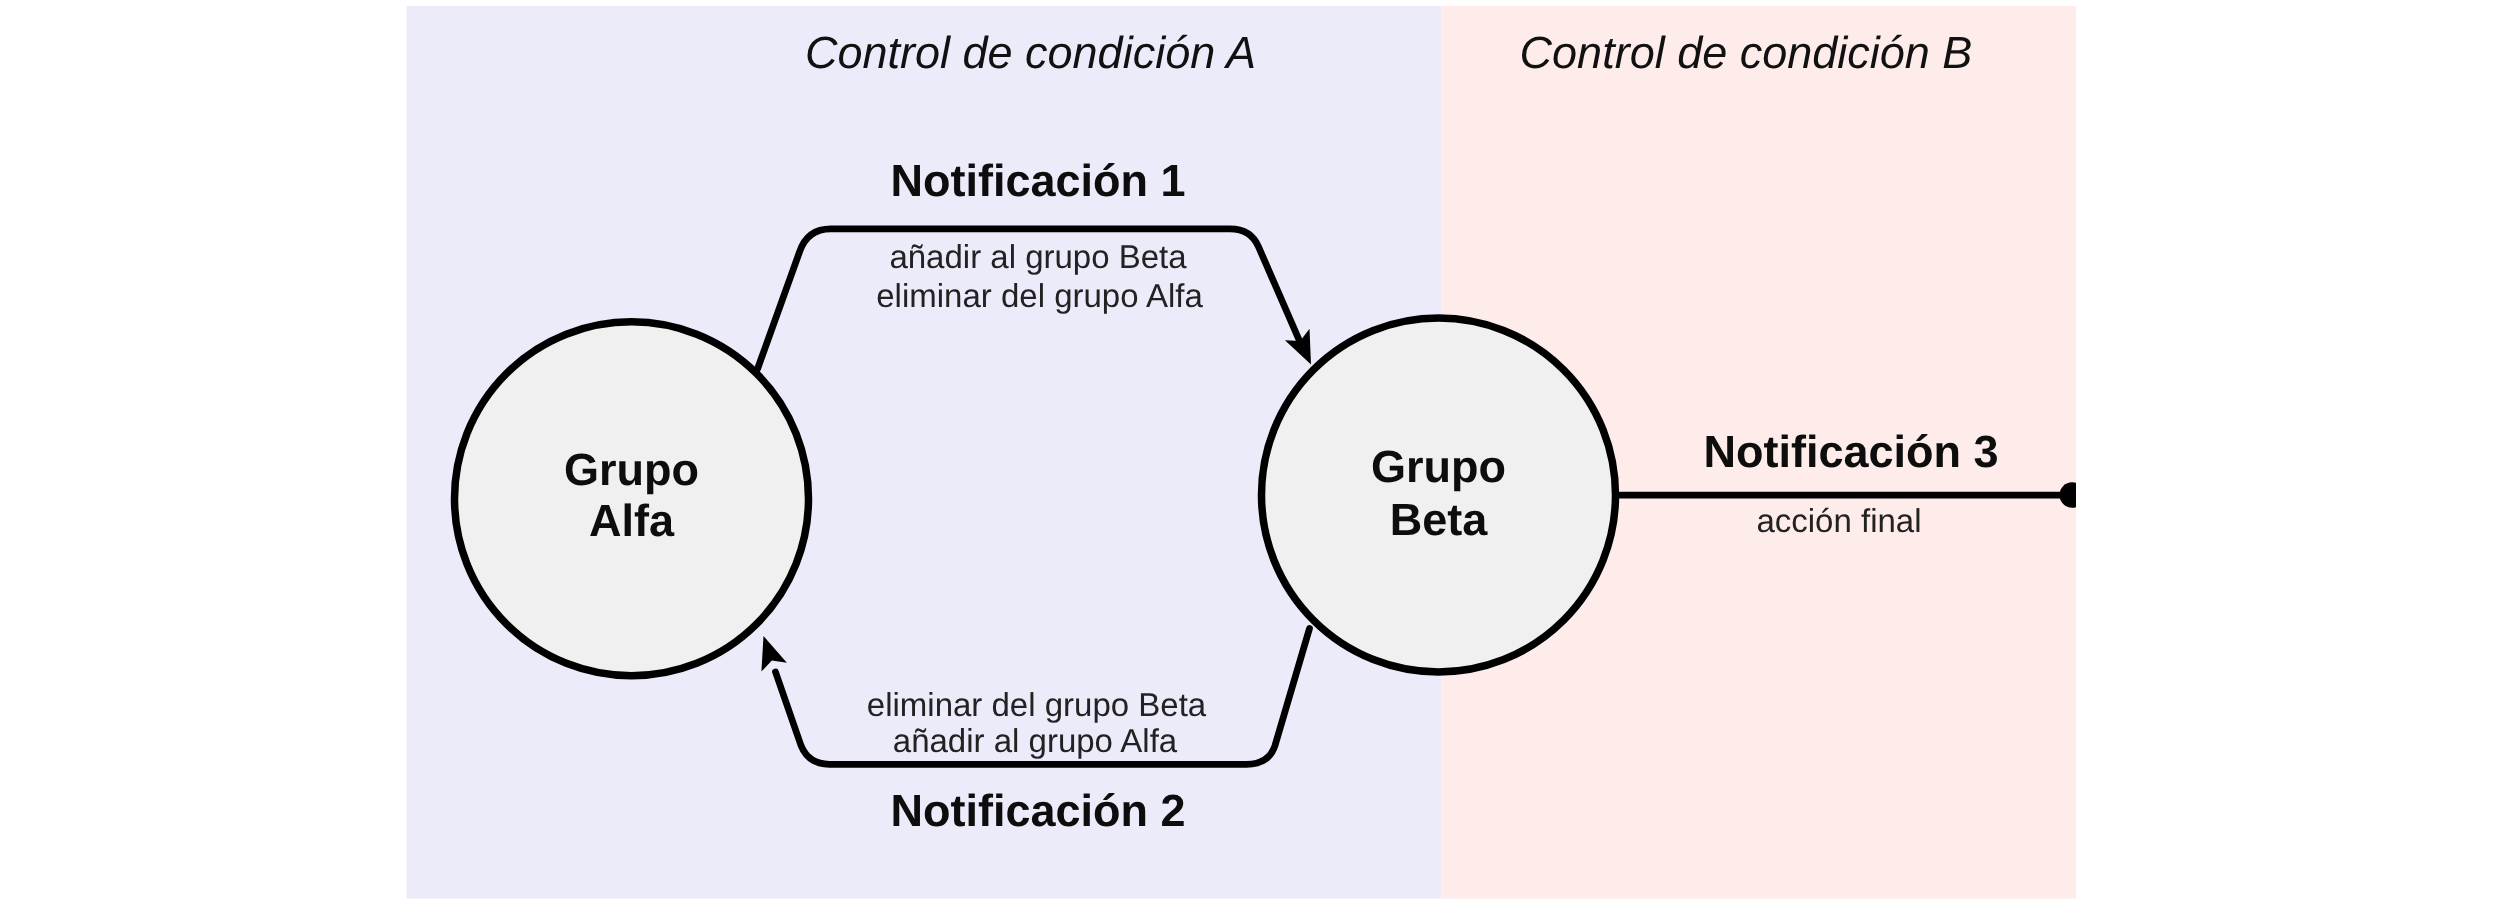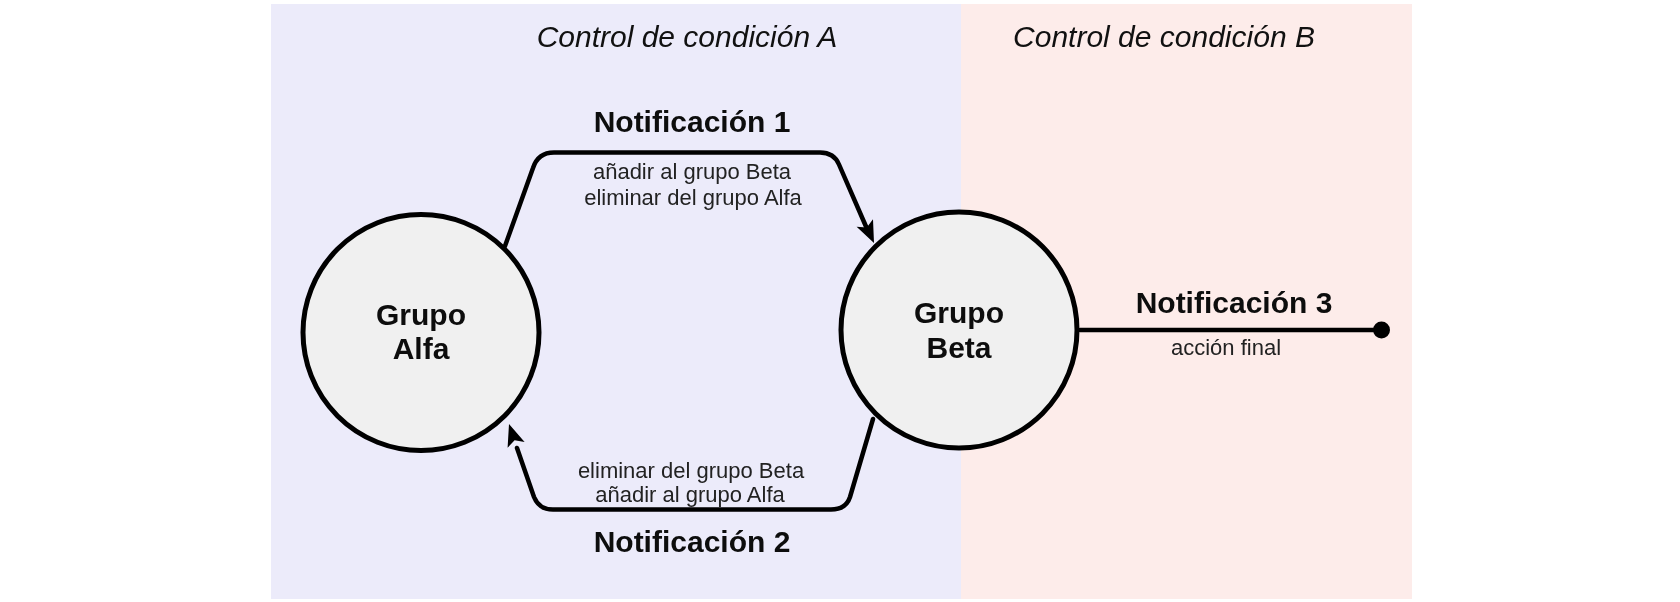--- a/index.html
+++ b/index.html
@@ -3,21 +3,21 @@
 <meta charset="utf-8">
 <style>
   html, body {
     margin: 0;
     padding: 0;
     background: #ffffff;
     font-family: "Liberation Sans", sans-serif;
   }
   .stage {
     position: relative;
-    width: 1680px;
+    width: 1384px;
     height: 602px;
     background: #ffffff;
     overflow: hidden;
   }
   svg { display: block; }
 
   text {
     text-anchor: middle;
     dominant-baseline: central;
     fill: #0d0d0d;

